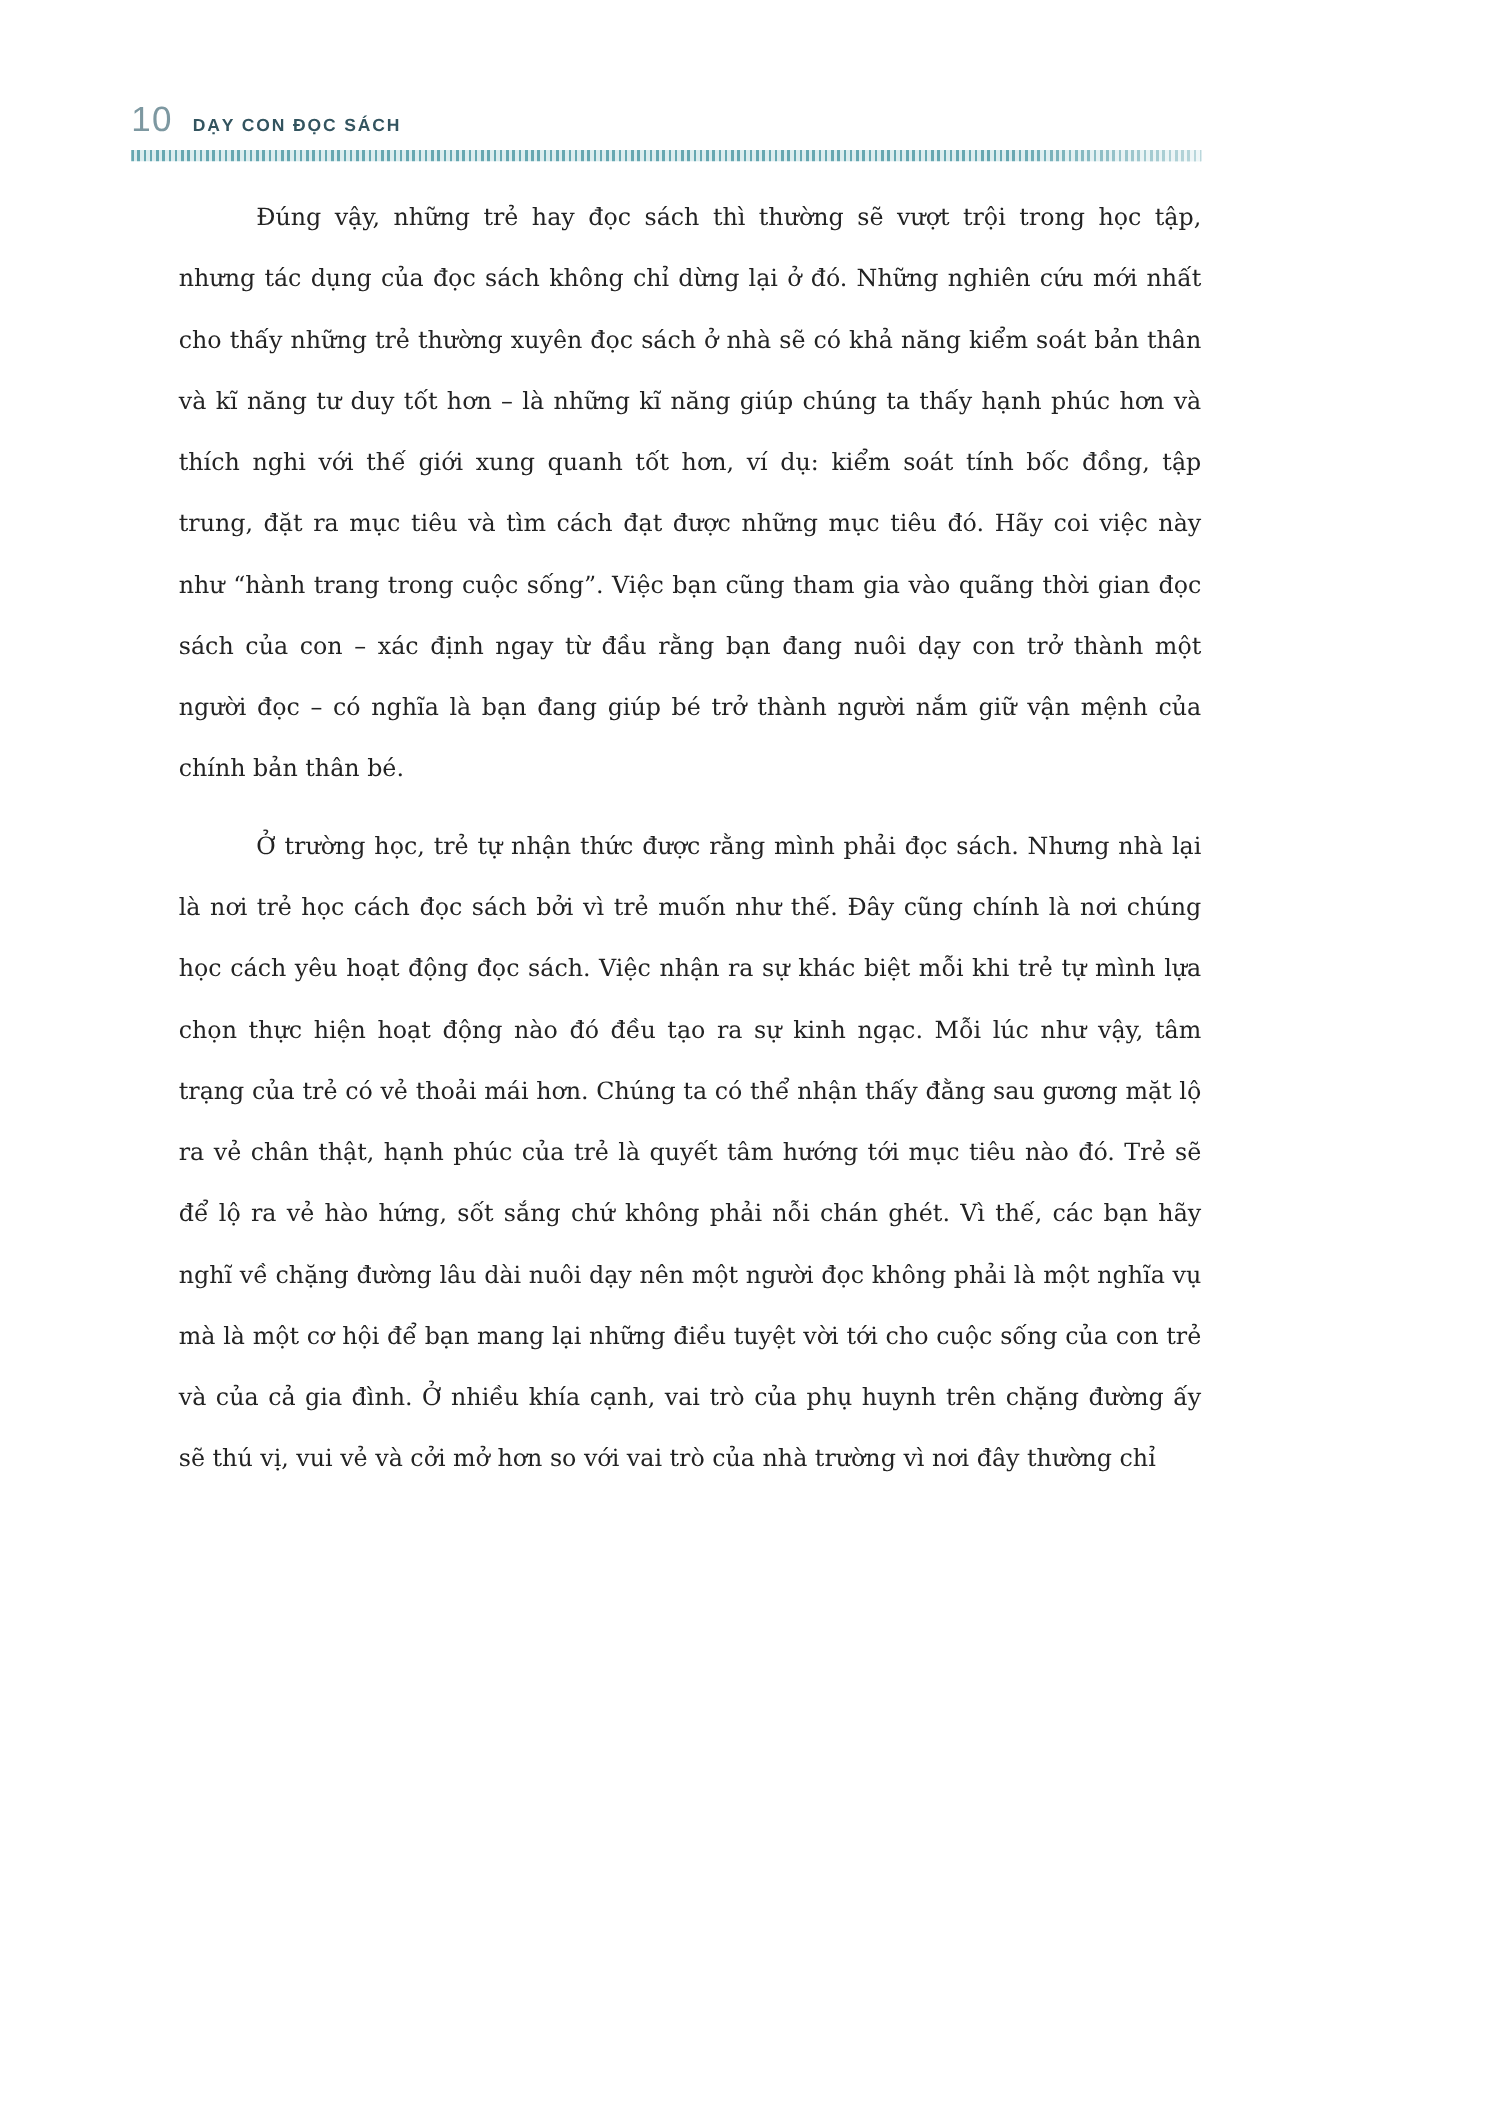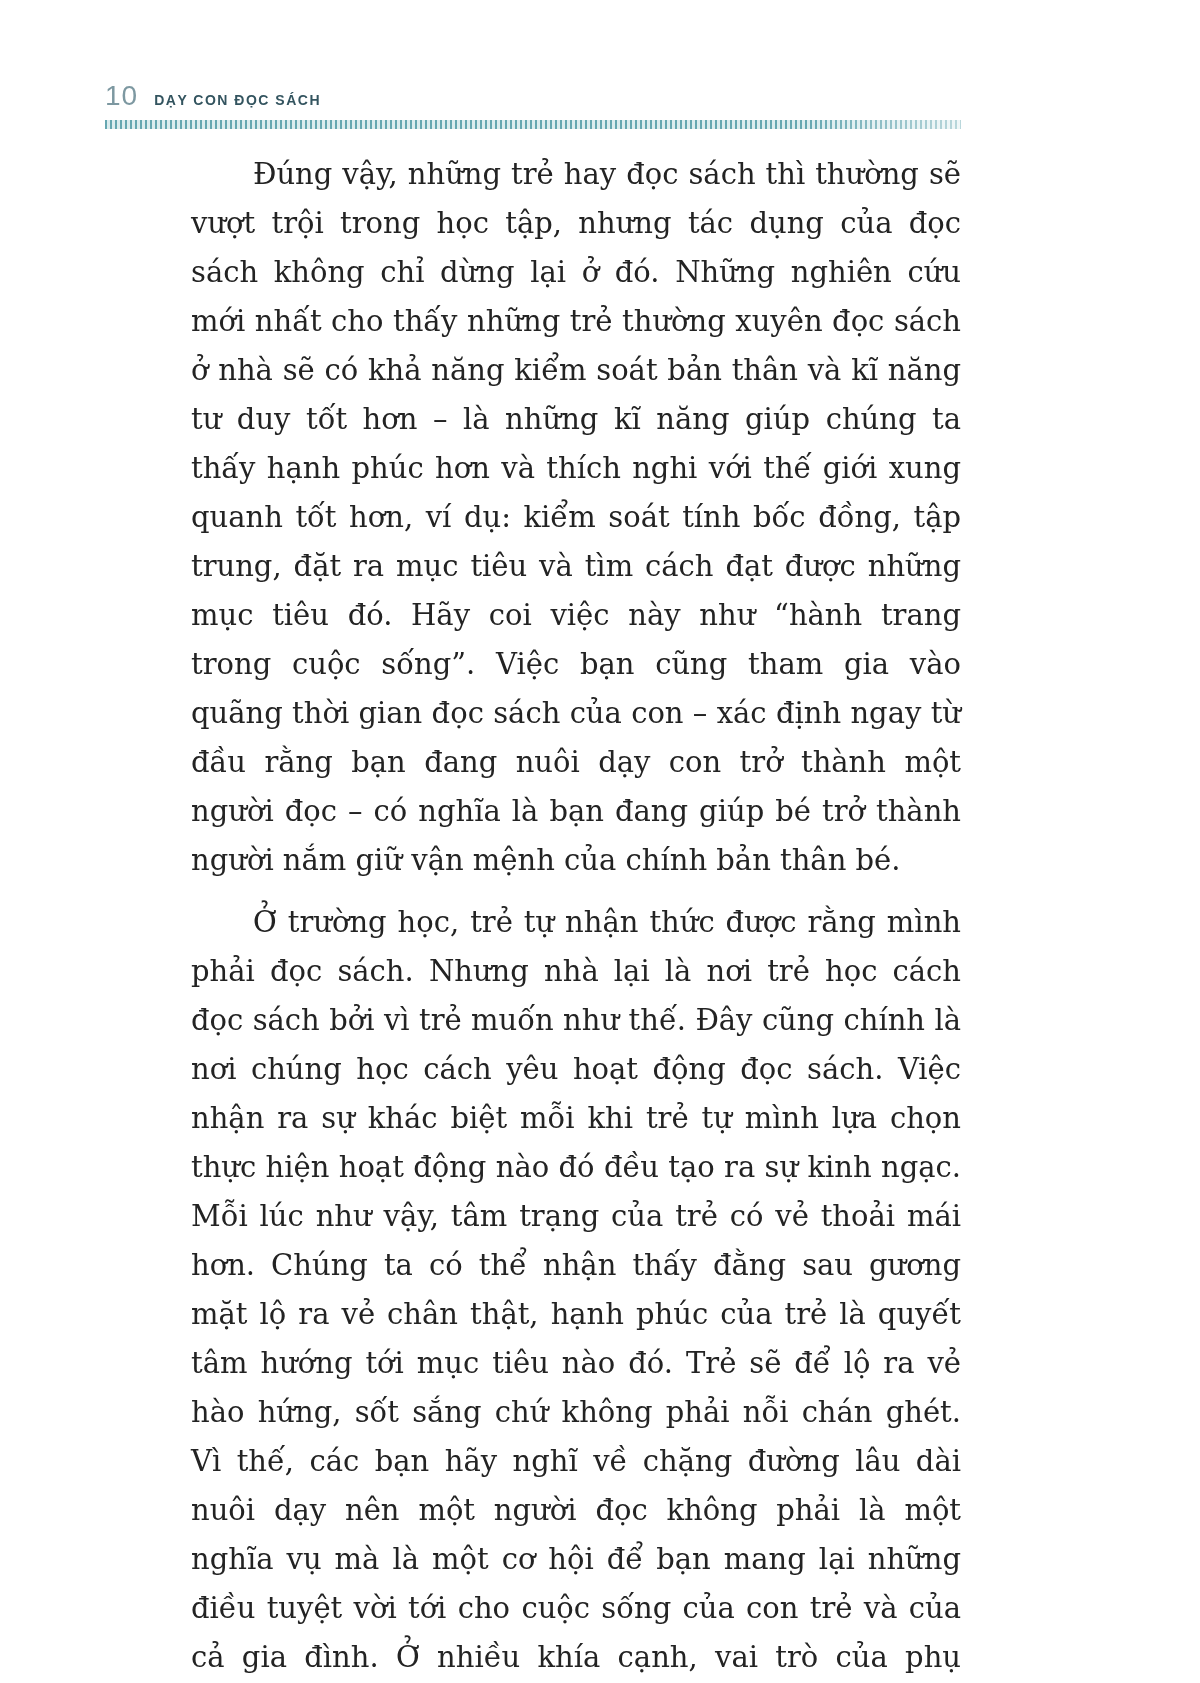--- a/index.html
+++ b/index.html
@@ -45,27 +45,26 @@
       linear-gradient(90deg, rgba(255,255,255,0) 0%, rgba(255,255,255,0) 82%, rgba(255,255,255,0.55) 100%),
       repeating-linear-gradient(90deg, #66a7b1 0px, #66a7b1 2px, #dcedef 2px, #dcedef 5px);
   }
   .page-body {
     position: absolute;
     left: 143px;
     top: 150px;
     width: 818px;
   }
   .page-body p {
-    font-size: 29px;
+    font-size: 19px;
     line-height: 49px;
     text-align: justify;
     text-indent: 62px;
     color: #232323;
     margin-bottom: 13px;
-    margin-left: 48px;
   }
 </style>
 </head>
 <body>
 
 <div class="page">
 
   <header class="page-header">
     <div class="header-line">
       <span class="page-number">10</span>

